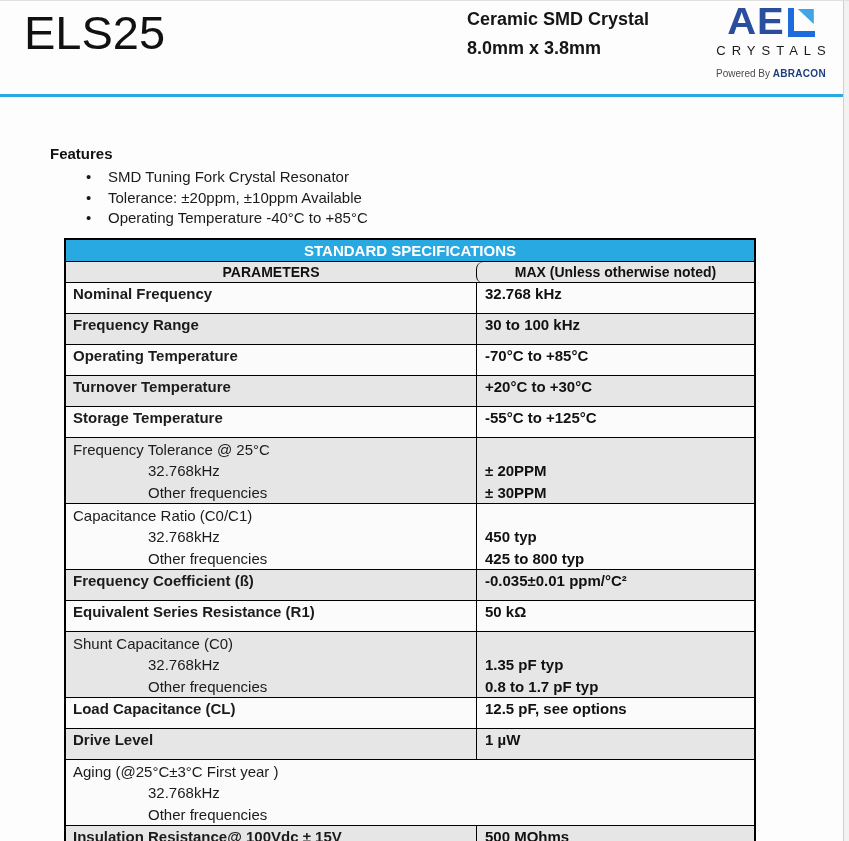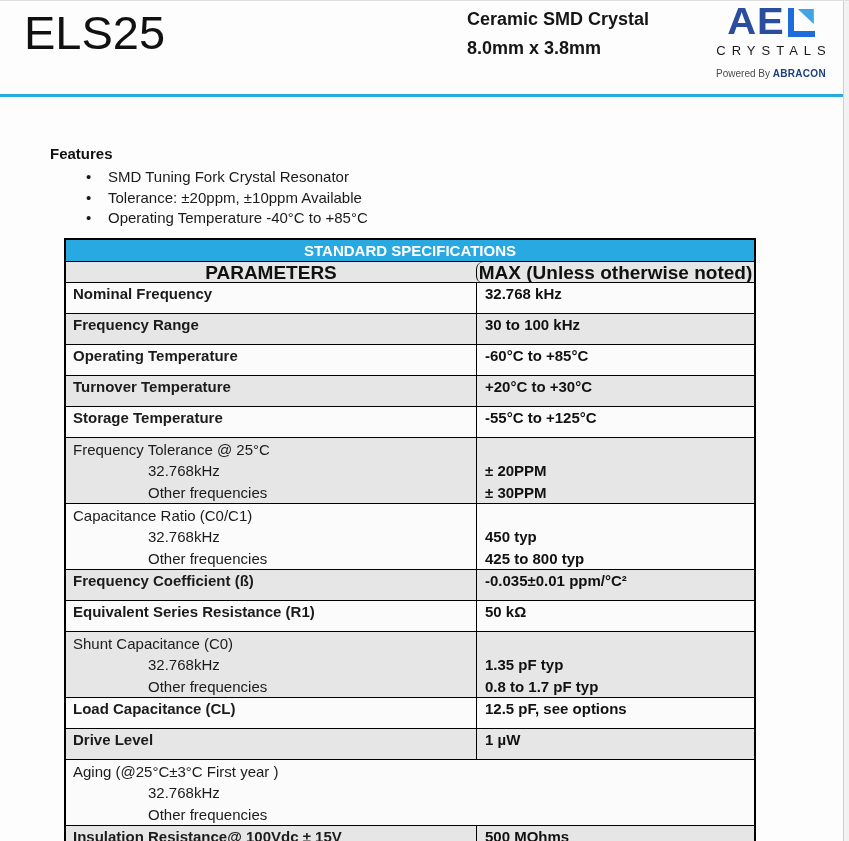--- a/index.html
+++ b/index.html
@@ -69,21 +69,21 @@
   .spec-title {
     height:22px; line-height:22px; text-align:center;
     background:#29a9e1; color:#ffffff; font-size:15px; font-weight:700;
     border-bottom:1px solid #000;
   }
   .spec-colhead {
     display:grid; grid-template-columns:410px 1fr;
     height:21px; background:#e6e6e6; border-bottom:1px solid #000;
   }
   .spec-colhead .col {
-    font-size:19px; font-weight:700; text-align:center; line-height:21px; color:#111;
+    font-size:14px; font-weight:700; text-align:center; line-height:21px; color:#111;
   }
   .spec-colhead .col + .col { border-left:1px solid #000;border-radius:7px; }
   .trow {
     display:grid; grid-template-columns:410px 1fr;
     border-bottom:1px solid #000; background:#fbfbfb;
   }
   .trow:last-child { border-bottom:none; }
   .trow.shaded { background:#e6e6e6; }
   .trow .cell { font-size:15px; }
   .trow .cell.param { padding-left:7px; color:#1b1b1b; }
@@ -139,21 +139,21 @@
         <div class="trow">
           <div class="cell param">Nominal Frequency</div>
           <div class="cell value">32.768 kHz</div>
         </div>
         <div class="trow shaded">
           <div class="cell param">Frequency Range</div>
           <div class="cell value">30 to 100 kHz</div>
         </div>
         <div class="trow">
           <div class="cell param">Operating Temperature</div>
-          <div class="cell value">-60°C to +85°C</div>
+          <div class="cell value">-70°C to +85°C</div>
         </div>
         <div class="trow shaded">
           <div class="cell param">Turnover Temperature</div>
           <div class="cell value">+20°C to +30°C</div>
         </div>
         <div class="trow">
           <div class="cell param">Storage Temperature</div>
           <div class="cell value">-55°C to +125°C</div>
         </div>
         <div class="trow shaded group">

